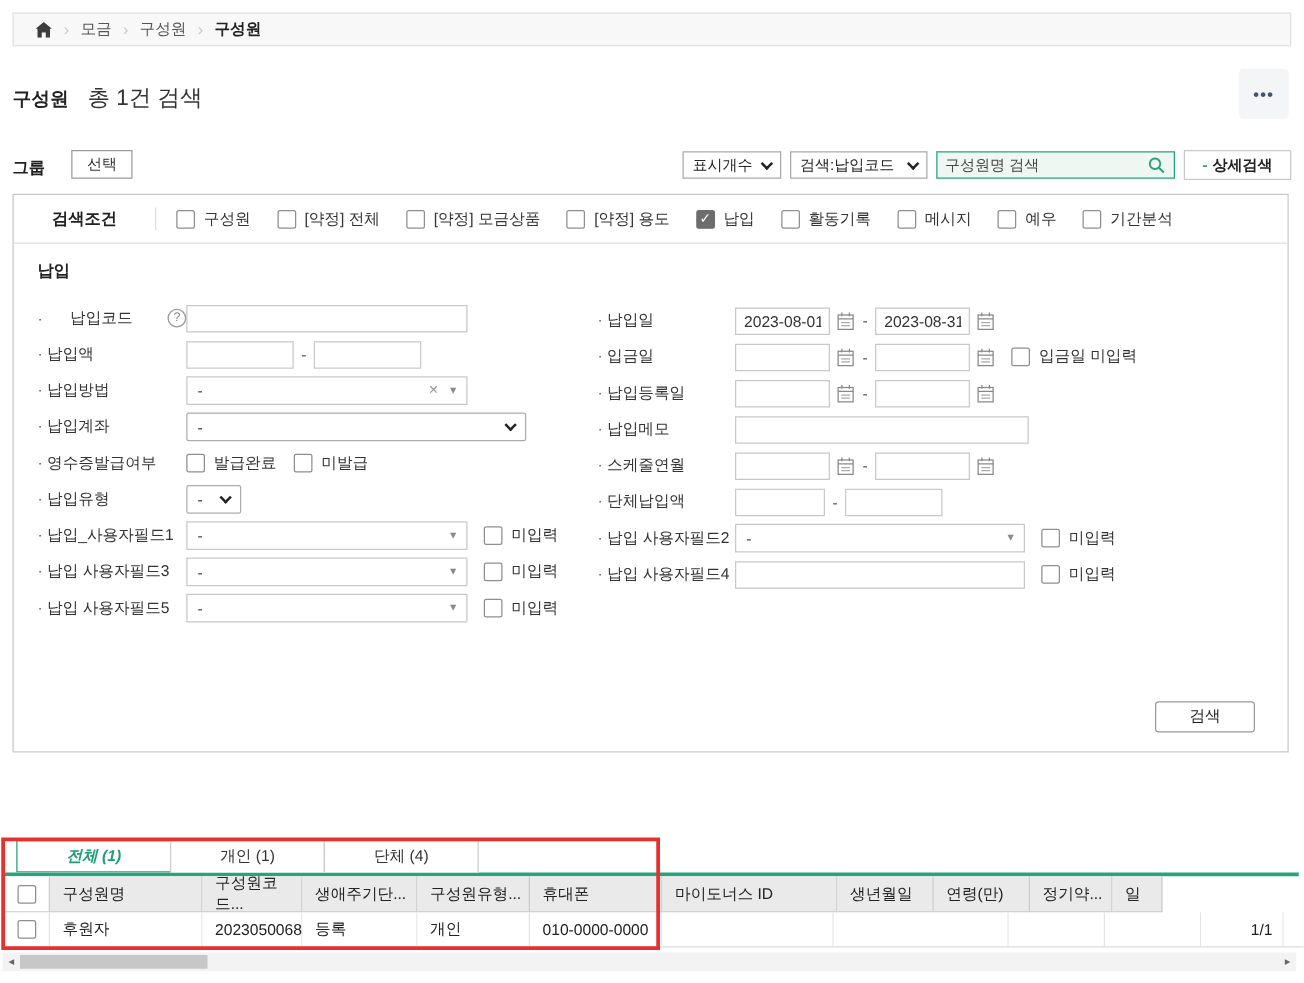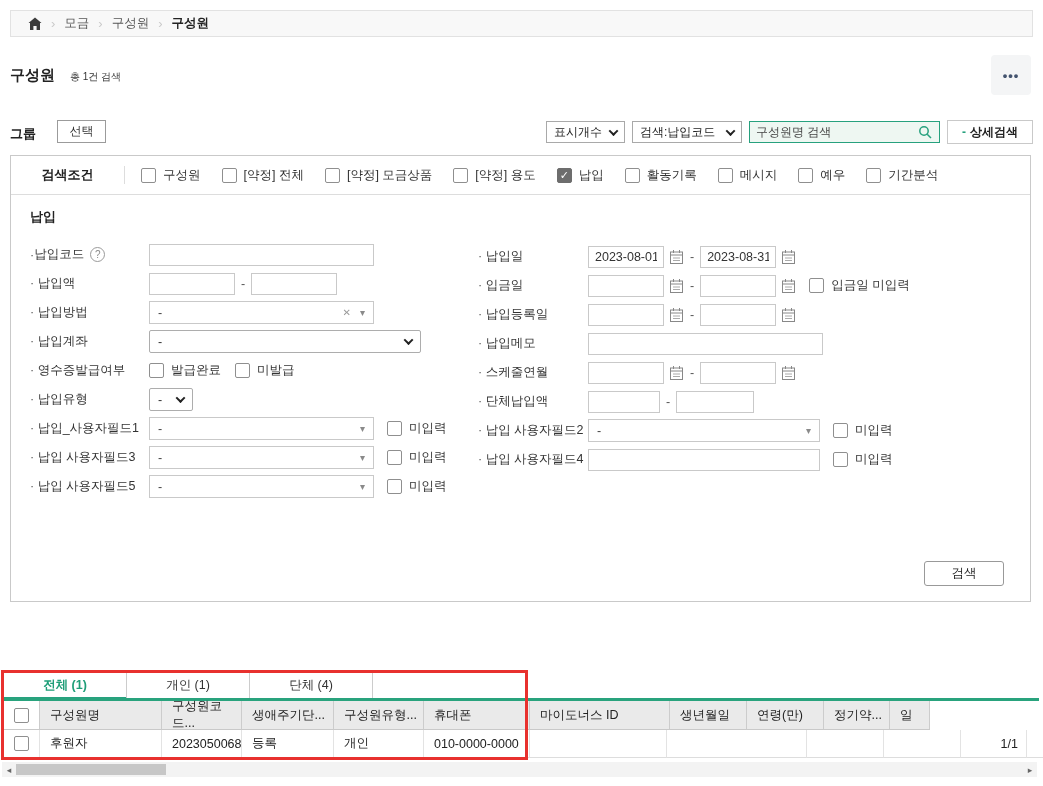--- a/index.html
+++ b/index.html
@@ -10,21 +10,21 @@
   
   #breadcrumb { position:absolute; top:10px; left:10px; width:1023px; height:27px;
     background:#f8f8f8; border:1px solid #e2e2e2; display:flex; align-items:center;
     padding-left:17px; gap:9px; font-size:12.5px; color:#555; }
   .bc-sep { color:#c9c9c9; font-size:13px; }
   .bc-item.last { font-weight:bold; color:#222; }
 
   
   #title-row { position:absolute; top:66px; left:10px; display:flex; align-items:baseline; gap:15px; }
   #page-title { font-size:15px; font-weight:bold; color:#222; }
-  #result-count { font-size:10px; color:#333; }
+  #result-count { font-size:18px; color:#333; }
   #more-btn { position:absolute; top:55px; right:12px; width:40px; height:40px;
     background:#f4f5f6; border:none; border-radius:4px; cursor:pointer;
     color:#44546f; font-weight:bold; font-size:13px; letter-spacing:1px; }
 
   
   #toolbar { position:absolute; top:120px; left:10px; width:1023px; height:25px; }
   #group-label { position:absolute; left:0; top:5px; font-weight:bold; color:#222; }
   #group-select-btn { position:absolute; left:47px; top:0; width:49px; height:23px;
     background:#fff; border:1px solid #9b9b9b; font-size:12px; color:#333; cursor:pointer; }
   #toolbar-right { position:absolute; right:0; top:0; display:flex; gap:7px; align-items:center; }
@@ -52,21 +52,21 @@
   .sc-opt { display:flex; align-items:center; gap:7px; cursor:pointer; }
   .cb { width:15px; height:15px; border:1px solid #8f8f8f; border-radius:2px; background:#fff;
     display:inline-flex; align-items:center; justify-content:center; font-size:11px;
     line-height:1; color:transparent; flex:0 0 auto; }
   .cb.on { background:#6d6d6d; border-color:#6d6d6d; color:#fff; }
 
   #section-title { position:absolute; top:52px; left:19px; font-weight:bold; color:#222; }
   #col-left  { position:absolute; top:84px; left:19px; width:446px; }
   #col-right { position:absolute; top:86px; left:467px; width:540px; }
   .frow { height:29px; display:flex; align-items:center; font-size:12.5px; }
-  .flabel { width:119px; color:#333; flex:0 0 auto; }
+  .flabel { width:119px; color:#333; flex:0 0 auto;justify-content:space-between; }
   #col-right .flabel { width:110px; }
   .flabel::before { content:"· "; color:#555; }
   .tinput { height:22px; border:1px solid #c9c9c9; background:#fff; padding:4px 6px;
     font-family:inherit; font-size:12.5px; color:#333; outline:none; }
   .sep { margin:0 6px; color:#555; }
   .s2 { height:23px; border:1px solid #c9c9c9; background:#fff; display:flex;
     align-items:center; padding:0 8px; color:#444; cursor:pointer; }
   .s2 .val { flex:1; }
   .s2 .clear { color:#9a9a9a; font-size:10px; margin-right:9px; }
   .s2 .tri { color:#8a8a8a; font-size:10px; }
@@ -85,21 +85,21 @@
   #search-btn { position:absolute; bottom:15px; right:26px; width:80px; height:25px;
     background:#fff; border:1px solid #999; border-radius:3px; font-size:12.5px;
     color:#222; cursor:pointer; }
 
   
   #results { position:absolute; top:672px; left:2px; width:1039px; }
   #tabs { display:flex; height:29px; border-bottom:3px solid #29a37d; width:1037px; }
   .tab { width:124px; display:flex; align-items:center; justify-content:center;
     font-size:12.5px; color:#333; background:#fff; border:1px solid #ccc; border-bottom:none;
     margin-left:-1px; cursor:pointer; }
-  .tab:first-child { margin-left:1px; }
+  .tab:first-child { margin-left:11px;font-style:italic; }
   .tab.active { border:1px solid #27a17e; color:#1f9e78; font-weight:bold; }
 
   #grid { width:1058px; }
   .grow { display:flex; }
   .th,.td { height:29px; display:flex; align-items:center; padding-left:10px;
     border-right:1px solid #ccc; font-size:12.5px; color:#222; flex:0 0 auto; }
   .th { background:#eaeaea; border-bottom:1px solid #c9c9c9; }
   .td { background:#fff; border-right:1px solid #e3e3e3; border-bottom:1px solid #ddd; height:28px; }
   .cbcell { justify-content:center; padding-left:0; background:#fff; }
   .td.ralign { justify-content:flex-end; padding-right:8px; padding-left:0; }

